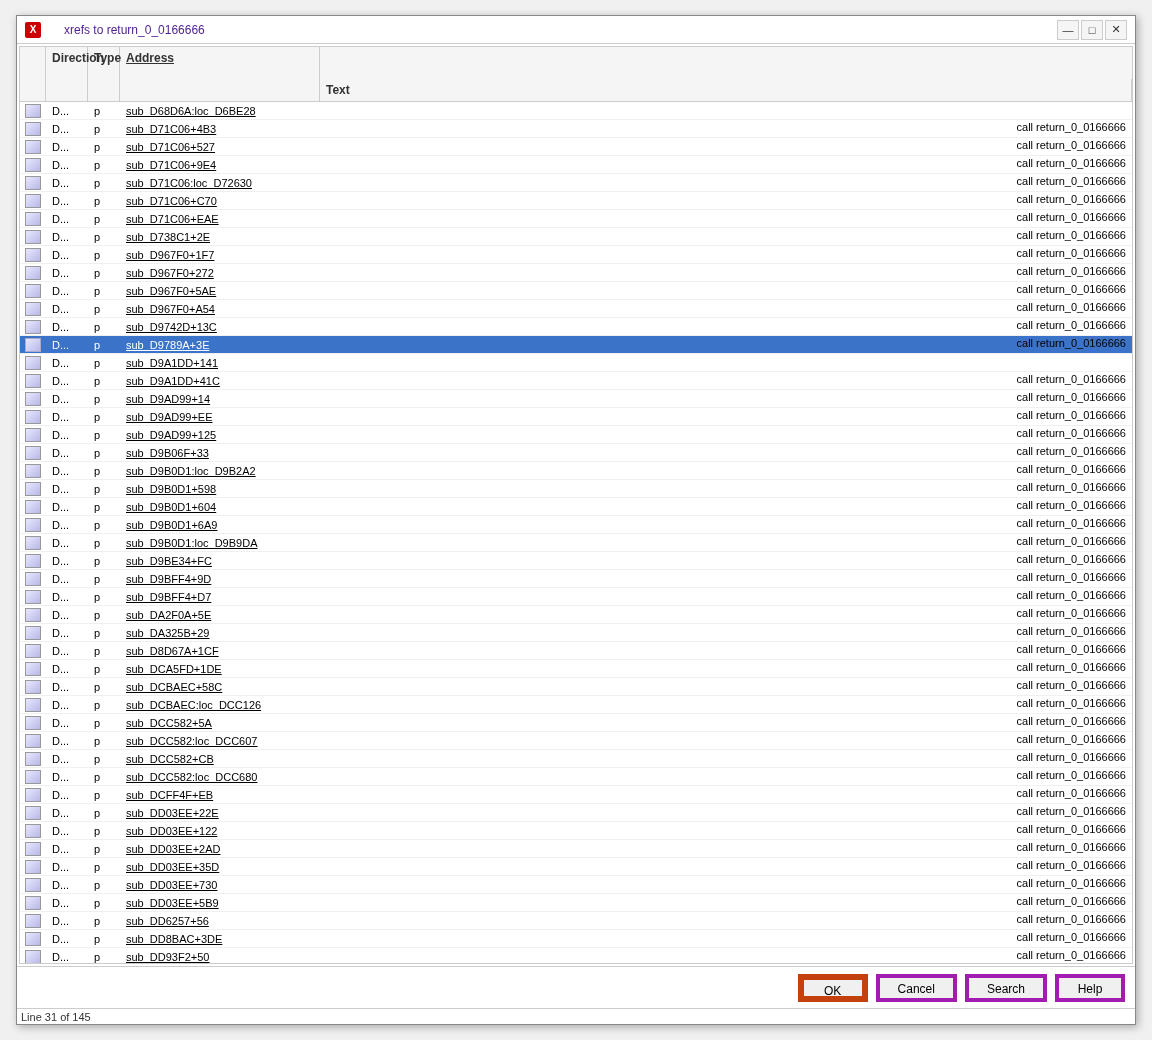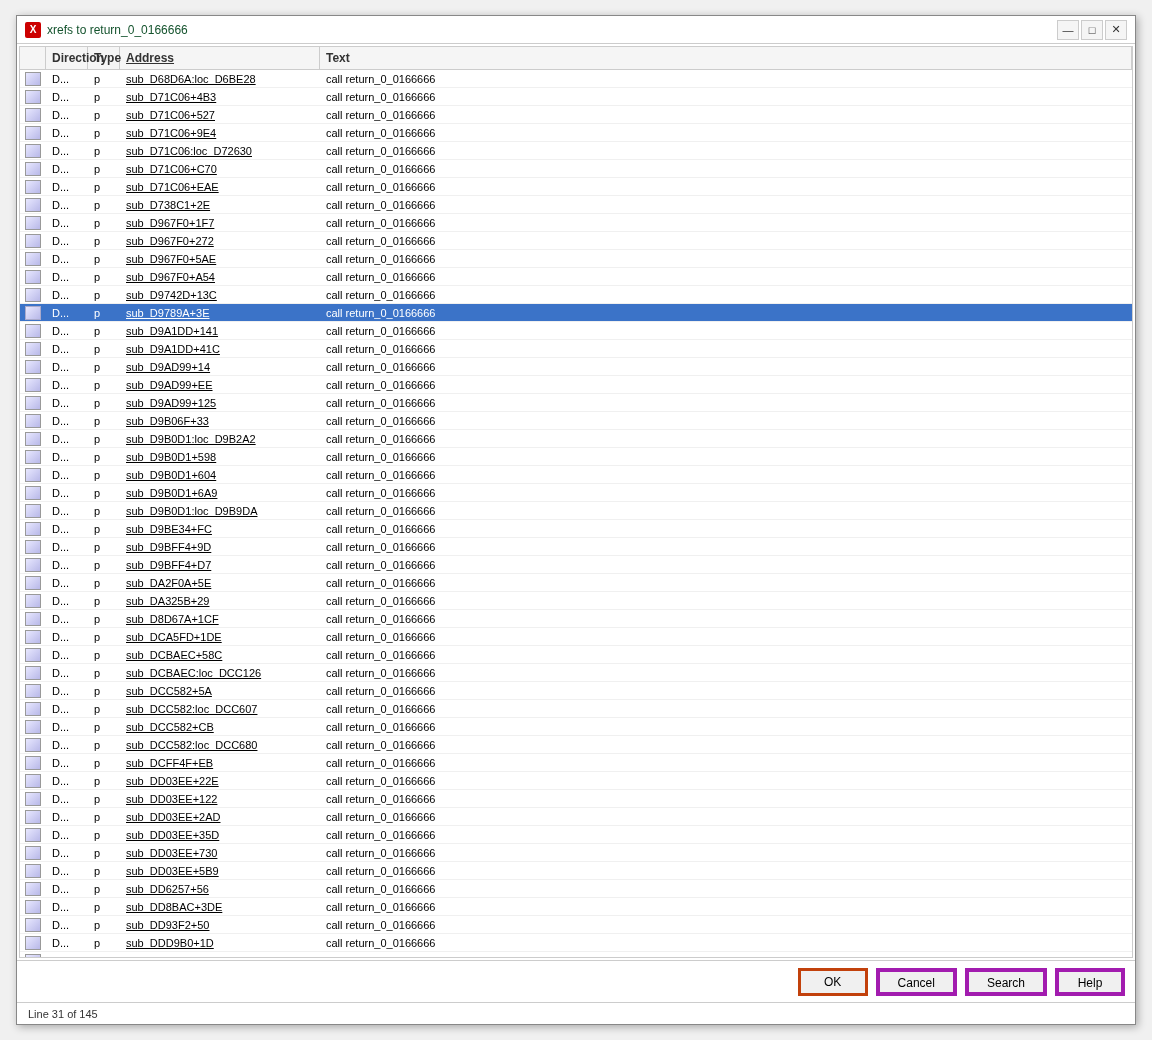--- a/index.html
+++ b/index.html
@@ -45,21 +45,22 @@
       border-radius: 2px;
       display: flex;
       align-items: center;
       justify-content: center;
       color: white;
       font-size: 10px;
       font-weight: bold;
     }
     .title-text {
       font-size: 12px;
-      color: #14532d;
+      color: #4c1d95;
+      margin-left: 17px;
     }
     .title-controls {
       display: flex;
       gap: 2px;
     }
     .title-btn {
       width: 22px;
       height: 20px;
       border: 1px solid #ccc;
       background: #f5f5f5;
@@ -90,21 +91,21 @@
       font-weight: bold;
       border-right: 1px solid #ccc;
       color: #333;
       font-size: 12px;
       white-space: nowrap;
     }
     .col-icon { width: 26px; flex-shrink: 0; }
     .col-dir { width: 42px; flex-shrink: 0; }
     .col-type { width: 32px; flex-shrink: 0; }
     .col-addr { width: 200px; flex-shrink: 0; text-decoration: underline; }
-    .col-text { flex: 1; }
+    .col-text { flex: 1; margin-top: 32px; }
     
     .table-body {
       flex: 1;
       overflow-y: scroll;
       overflow-x: hidden;
     }
     .table-row {
       display: flex;
       align-items: center;
       border-bottom: 1px solid #f0f0f0;
@@ -124,21 +125,21 @@
       width: 26px;
       flex-shrink: 0;
       padding: 1px 2px;
       display: flex;
       align-items: center;
       justify-content: center;
     }
     .td.col-dir { width: 42px; flex-shrink: 0; }
     .td.col-type { width: 32px; flex-shrink: 0; }
     .td.col-addr { width: 200px; flex-shrink: 0; }
-    .td.col-text { flex: 1; }
+    .td.col-text { flex: 1; text-align: right; }
 
     .row-icon {
       width: 16px;
       height: 14px;
       border: 1px solid #999;
       background: linear-gradient(135deg, #e8e8ff 0%, #b8b8e8 100%);
       display: flex;
       align-items: center;
       justify-content: center;
       font-size: 8px;
@@ -162,29 +163,29 @@
       padding: 4px 18px;
       border: 4px solid #a21caf;
       background: #f0f0f0;
       cursor: pointer;
       font-size: 12px;
       min-width: 70px;
       text-align: center;
       height: 28px;
     }
     .btn.primary {
-      border: 3px solid #c2410c;
+      border: 6px solid #c2410c;
     }
 
     .status-bar {
       display: flex;
       align-items: center;
-      padding: 2px 11px;
+      padding: 2px 4px;
       border-top: 1px solid #ccc;
-      height: 22px;
+      height: 16px;
       flex-shrink: 0;
       font-size: 11px;
       color: #333;
     }
   </style>
 </head>
 <body>
 
 <div class="window">
 

